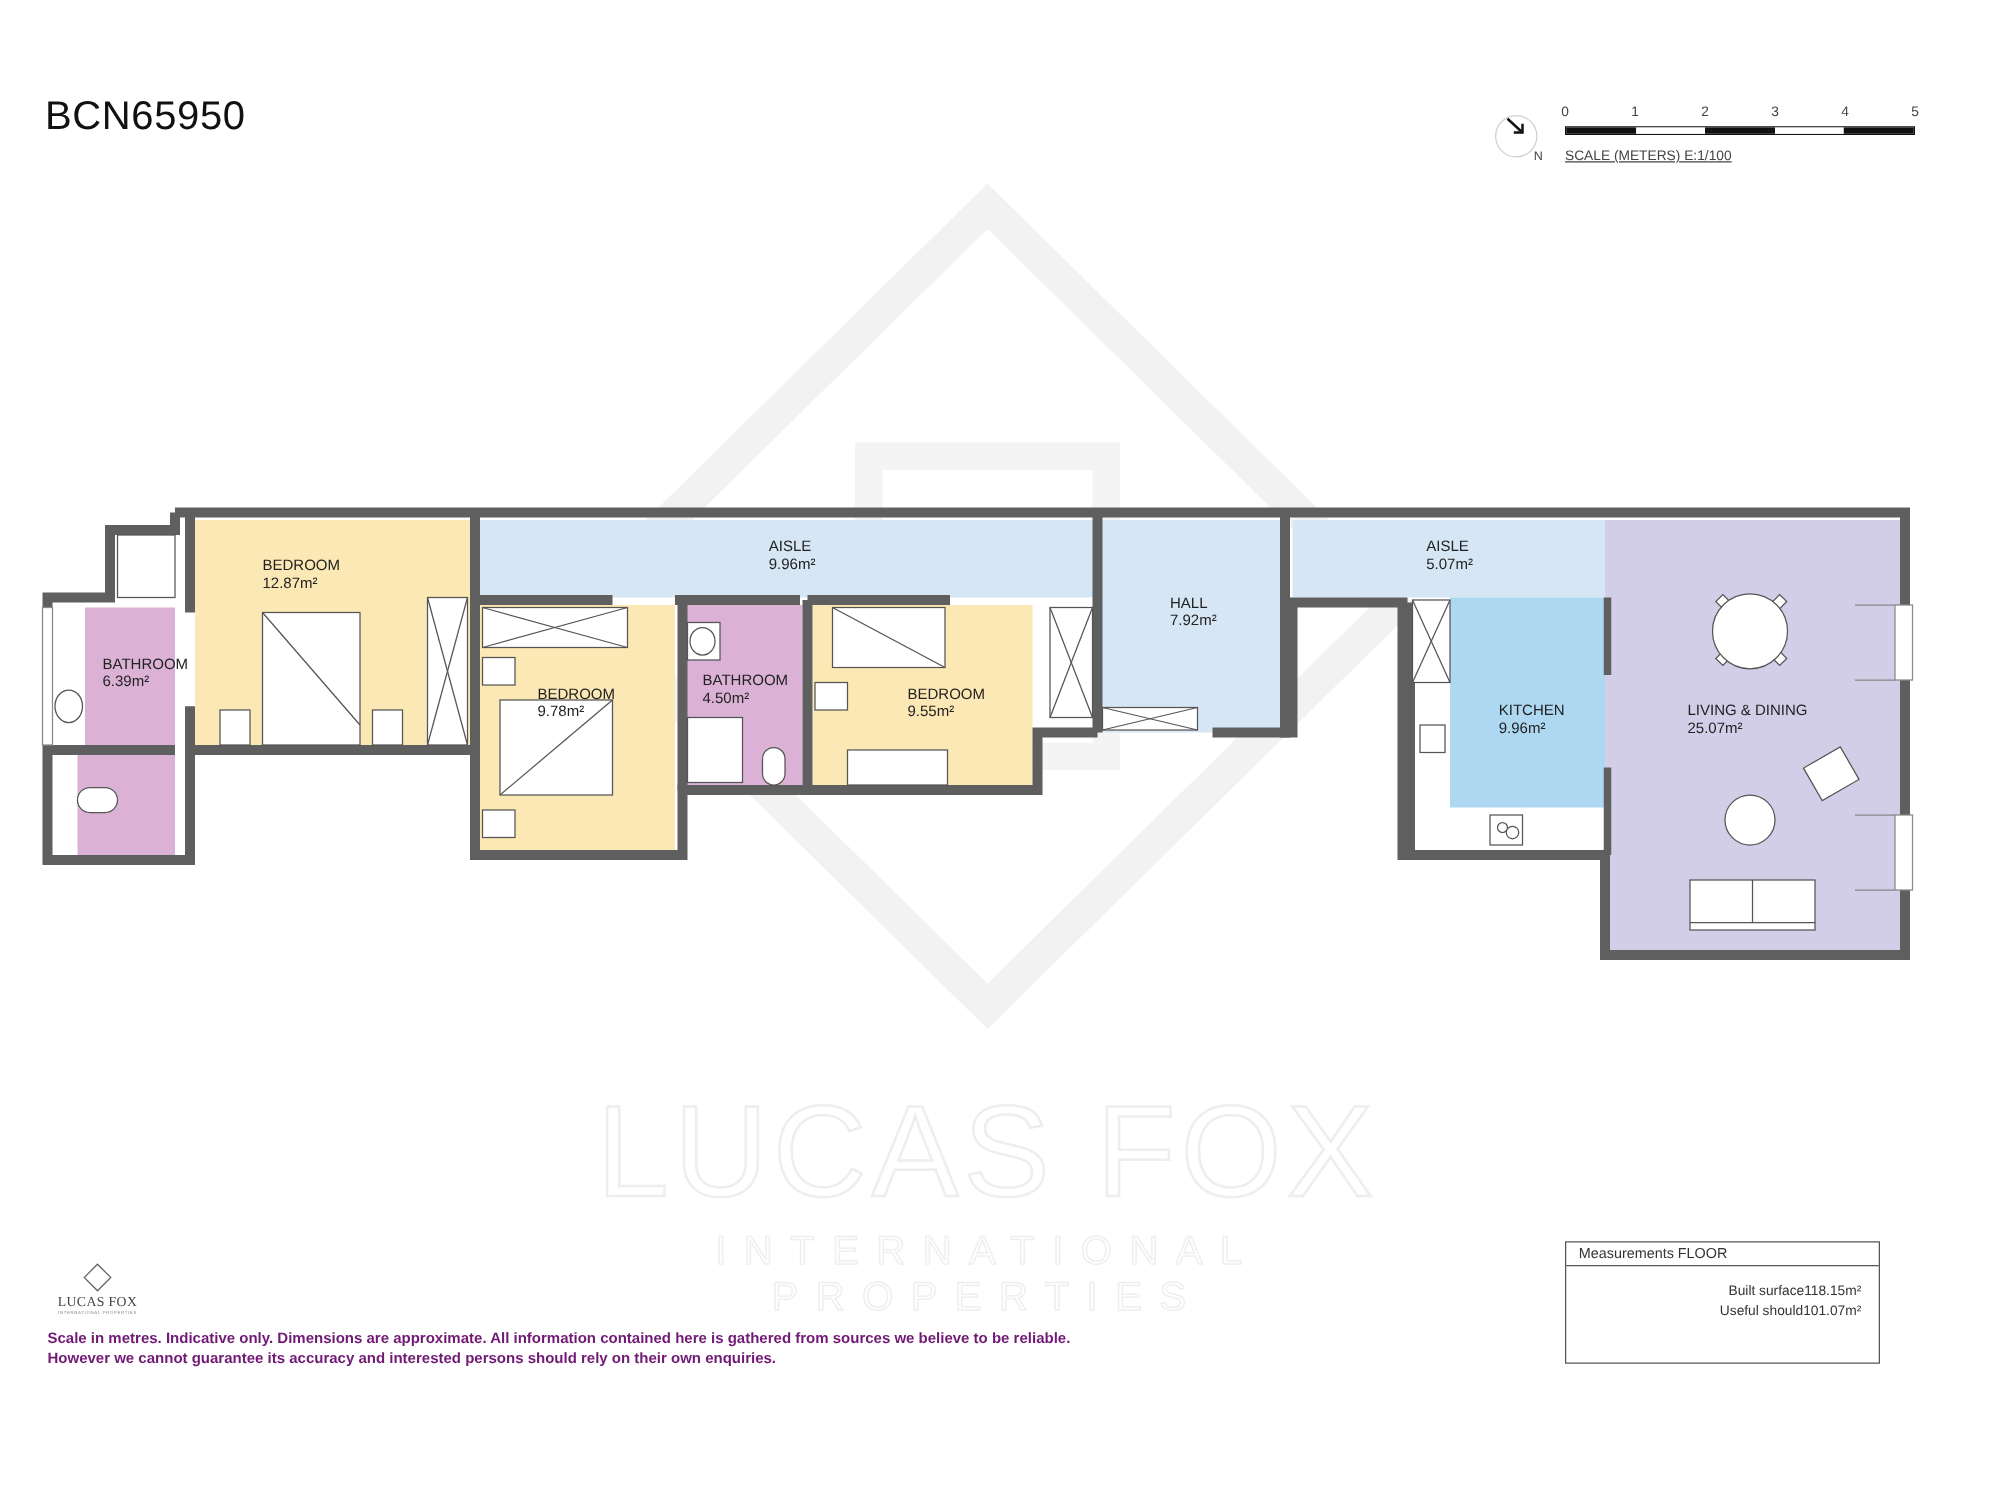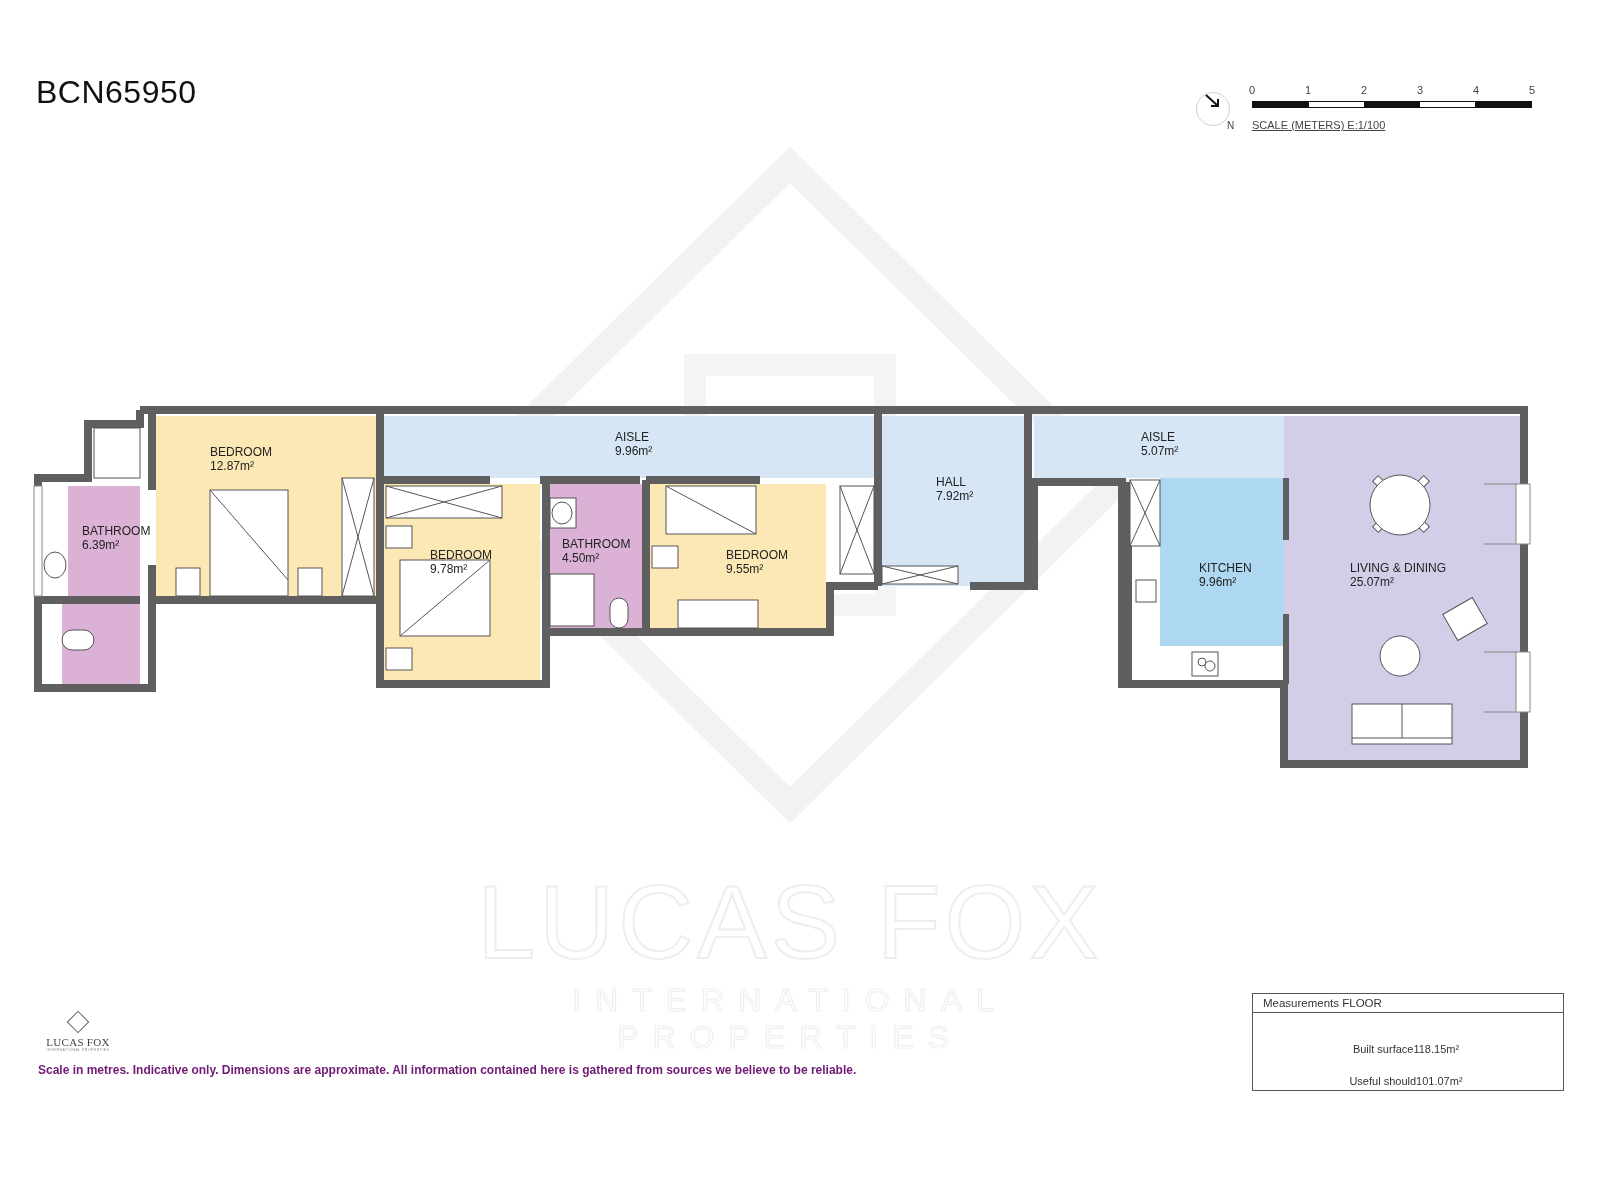--- a/index.html
+++ b/index.html
@@ -33,25 +33,25 @@
 
   .logo { position:absolute; left:38px; top:1010px; width:80px; text-align:center; }
   .logo-mark { width:14px; height:14px; border:1.2px solid #666; transform:rotate(45deg);
                margin:4px auto 6px auto; }
   .logo-name { font-family:"Liberation Serif", "DejaVu Serif", serif; font-size:11px; color:#444;
                letter-spacing:0.3px; }
   .logo-sub { font-size:3.5px; color:#888; letter-spacing:0.5px; }
 
   .disclaimer { position:absolute; left:38px; top:1062px; font-size:12px; color:#701a75; line-height:16px;font-weight:bold; }
 
-  .measure-box { position:absolute; left:1252px; top:993px; width:312px; height:98px;
+  .measure-box { position:absolute; left:1252px; top:993px; width:252px; height:98px;
                  border:1px solid #555; box-sizing:border-box; }
   .measure-head { font-size:11.5px; color:#333; padding:3px 10px; border-bottom:1px solid #555; }
-  .measure-row { display:flex; justify-content:center; font-size:11px; color:#333;
-                 padding:0 14px 0 10px; line-height:16px;margin-top:16px; }
+  .measure-row { display:flex; justify-content:flex-end; font-size:11px; color:#333;
+                 padding:0 14px 0 10px; line-height:16px; }
   .measure-rows { padding-top:12px; }
 </style>
 </head>
 <body>
 
 <div class="ref-title">BCN65950</div>
 
 <div class="scale-wrap">
   <div class="compass"></div>
   <svg class="compass-arrow" viewBox="0 0 22 22">
@@ -215,20 +215,21 @@
 </svg>
 
 <div class="logo">
   <div class="logo-mark"></div>
   <div class="logo-name">LUCAS FOX</div>
   <div class="logo-sub">INTERNATIONAL PROPERTIES</div>
 </div>
 
 <div class="disclaimer">
   <div>Scale in metres. Indicative only. Dimensions are approximate. All information contained here is gathered from sources we believe to be reliable.</div>
+  <div>However we cannot guarantee its accuracy and interested persons should rely on their own enquiries.</div>
 </div>
 
 <div class="measure-box">
   <div class="measure-head">Measurements FLOOR</div>
   <div class="measure-rows">
     <div class="measure-row">
       <span>Built surface</span>
       <span>118.15m²</span>
     </div>
     <div class="measure-row">

